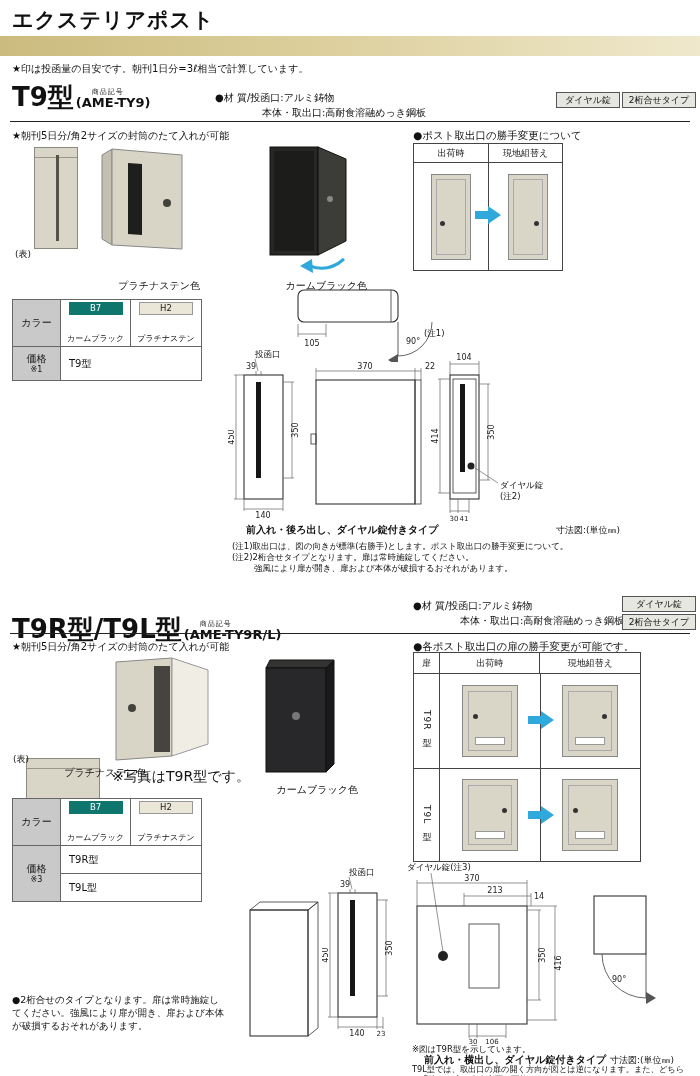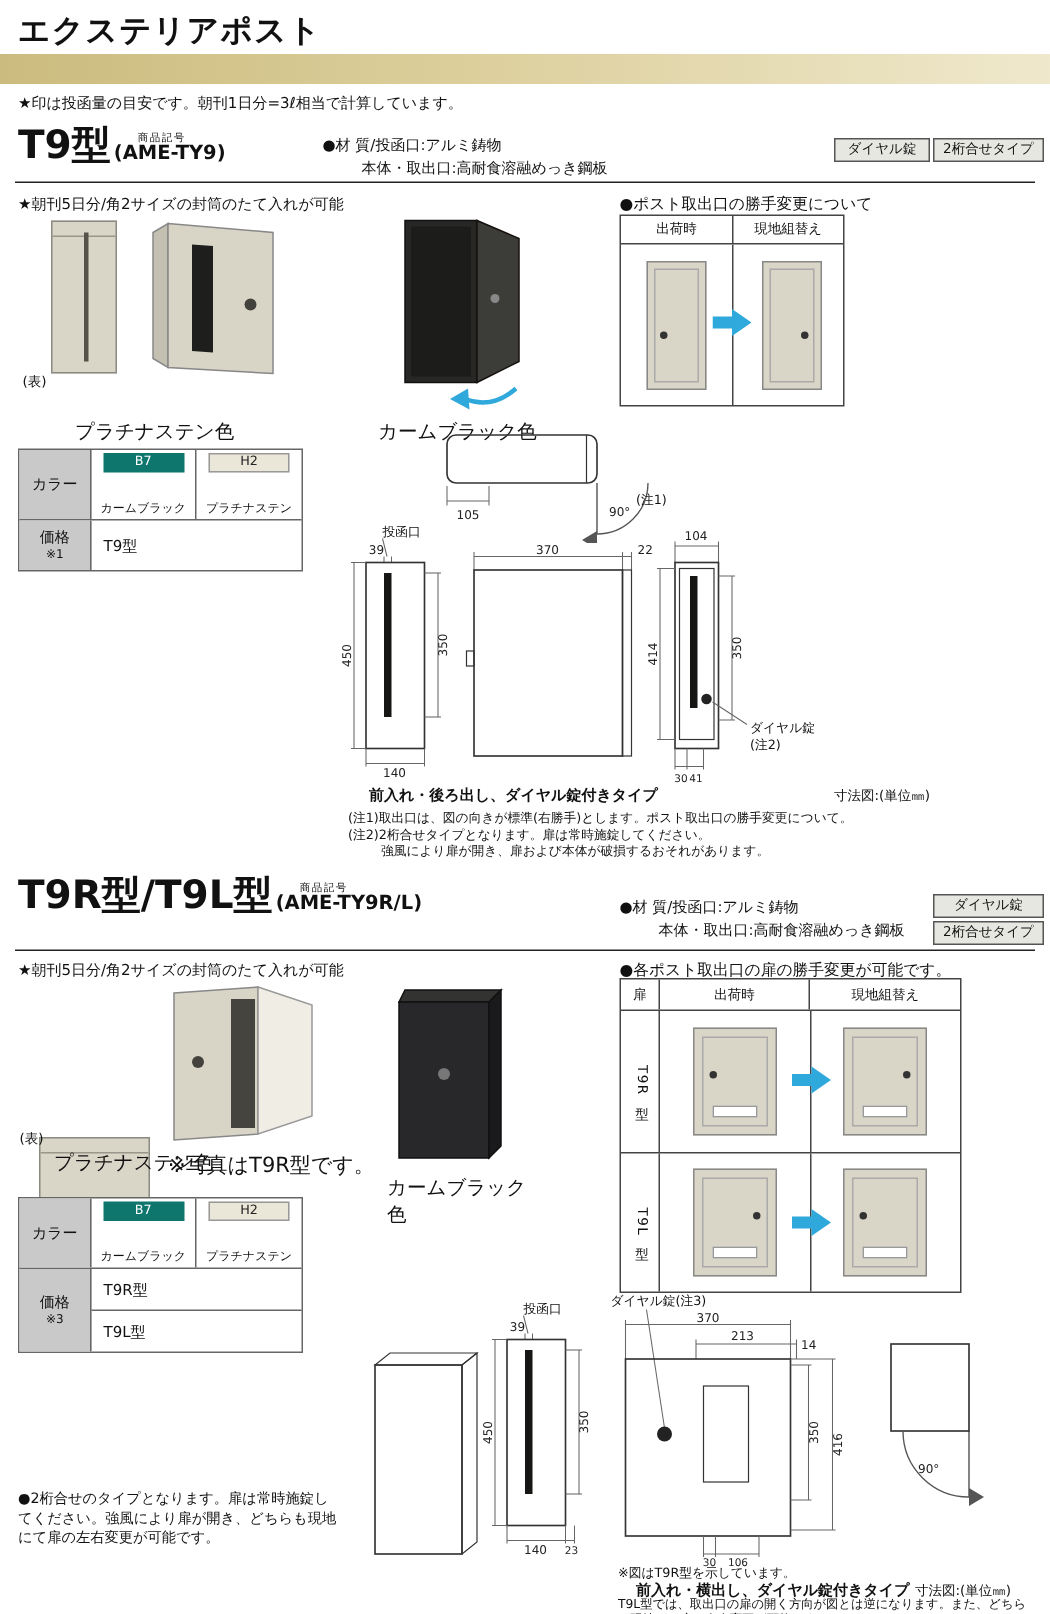--- a/index.html
+++ b/index.html
@@ -8,26 +8,26 @@
   .abs{position:absolute}
   .title{font-size:21px;font-weight:bold;letter-spacing:1px}
   .accent{background:linear-gradient(90deg,#CBBB7E,#DCCF9C 45%,#EFE8CC)}
   .topnote{font-size:10px}
   .sec-head{display:flex;align-items:flex-end;gap:2px}
   .model{font-size:26px;font-weight:bold;line-height:1}
   .code-col{display:flex;flex-direction:column;line-height:1;padding-bottom:1px}
   .code-label{font-size:7px;margin-left:16px;letter-spacing:1px}
   .code{font-size:13px;font-weight:bold}
   .material{font-size:10px;line-height:15px}
-  .material .l2{margin-left:26px}
+  .material .l2{margin-left:47px}
   .badge{border:1px solid #555;background:#E7E7E2;font-size:9px;text-align:center;height:16px;line-height:14px;white-space:nowrap}
   .divider{height:1px;background:#222}
   .feature{font-size:10px}
   .htitle{font-size:10.5px}
-  .imglabel{font-size:13px;text-align:left}
+  .imglabel{font-size:10px;text-align:right}
   .front-label{font-size:9px}
   .caption{font-size:10px;font-weight:bold}
   .unit{font-size:9px}
   .notes{font-size:8.5px;line-height:11px}
   .notes .ind{margin-left:22px}
   .photo-note{font-size:14px}
   
   .ctable{border:1px solid #666;background:#fff}
   .crow{display:flex}
   .ccell{border-right:1px solid #666;display:flex;flex-direction:column;align-items:center;justify-content:center}
@@ -235,21 +235,21 @@
 
   <div class="abs caption" style="left:246px;top:523px">前入れ・後ろ出し、ダイヤル錠付きタイプ</div>
   <div class="abs unit" style="left:556px;top:524px">寸法図:(単位㎜)</div>
 
   <div class="abs notes" style="left:232px;top:541px">
     <div>(注1)取出口は、図の向きが標準(右勝手)とします。ポスト取出口の勝手変更について。</div>
     <div>(注2)2桁合せタイプとなります。扉は常時施錠してください。</div>
     <div class="ind">強風により扉が開き、扉および本体が破損するおそれがあります。</div>
   </div>
 
-  <div class="abs sec-head" style="left:12px;top:584px">
+  <div class="abs sec-head" style="left:12px;top:616px">
     <span class="model">T9R型/T9L型</span>
     <span class="code-col">
       <span class="code-label">商品記号</span>
       <span class="code">(AME-TY9R/L)</span>
     </span>
   </div>
   <div class="abs material" style="left:413px;top:598px">
     <div>●材 質/投函口:アルミ鋳物</div>
     <div class="l2">本体・取出口:高耐食溶融めっき鋼板</div>
   </div>
@@ -339,21 +339,21 @@
         <div>価格</div>
         <div class="pref">※3</div>
       </div>
       <div style="width:140px;display:flex;flex-direction:column">
         <div class="namecell" style="height:28px;border-bottom:1px solid #666">T9R型</div>
         <div class="namecell" style="height:27px">T9L型</div>
       </div>
     </div>
   </div>
 
-  <div class="abs notes" style="left:12px;top:993px;width:216px;font-size:9.5px;line-height:13px">●2桁合せのタイプとなります。扉は常時施錠してください。強風により扉が開き、どちらも現地にて扉の左右変更が可能です。</div>
+  <div class="abs notes" style="left:12px;top:993px;width:216px;font-size:9.5px;line-height:13px">●2桁合せのタイプとなります。扉は常時施錠してください。強風により扉が開き、扉および本体が破損するおそれがあります。</div>
 
   <svg class="abs" style="left:238px;top:896px" width="88" height="150" viewBox="0 0 88 150">
     <polygon points="12,14 22,6 80,6 70,14" class="thin"></polygon>
     <polygon points="70,14 80,6 80,132 70,140" class="thin"></polygon>
     <rect x="12" y="14" width="58" height="126" class="body"></rect>
   </svg>
 
   <svg class="abs" style="left:322px;top:866px" width="80" height="174" viewBox="0 0 80 174">
     <text x="27" y="9" class="dlabel">投函口</text>
     <line x1="27" y1="11" x2="30" y2="23" class="dim"></line>

